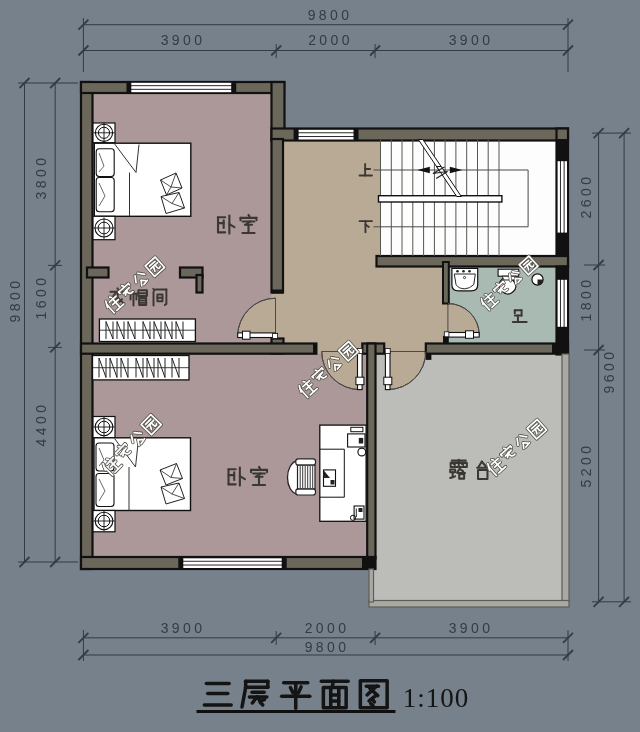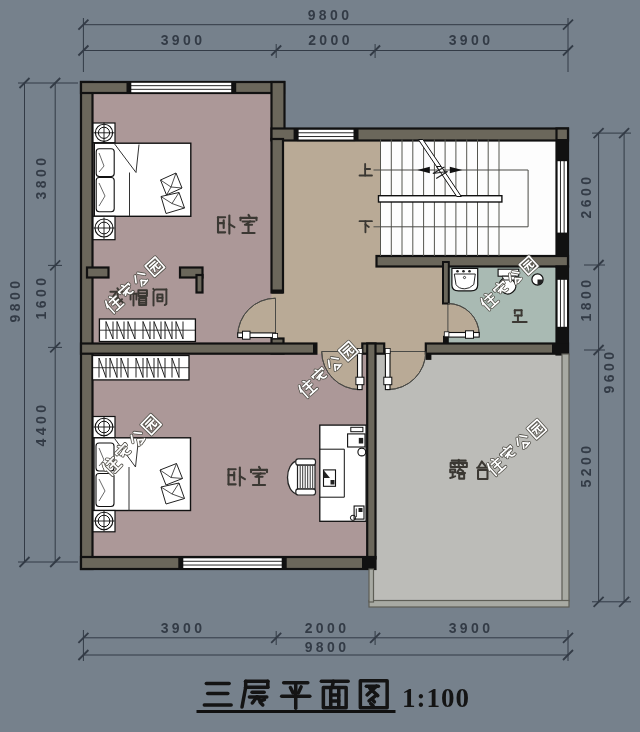--- a/index.html
+++ b/index.html
@@ -1,14 +1,14 @@
 <!DOCTYPE html>
 <html><head><meta charset="utf-8"><style>
 html,body{margin:0;padding:0;background:#76818c;}
-#plan{position:relative;width:640px;height:732px;overflow:hidden;font-weight:bold;}
+#plan{position:relative;width:640px;height:732px;overflow:hidden;}
 </style></head>
 <body>
 <div id="plan"><svg width="640" height="732" viewBox="0 0 640 732">
       <defs>
         <g id="gzhu4" fill="none" stroke-linecap="round" stroke-linejoin="round">
           <path d="M30,8 L13,42"></path>
           <path d="M21,26 L21,92"></path>
           <path d="M62,5 L69,14"></path>
           <path d="M42,26 L94,26"></path>
           <path d="M46,50 L90,50"></path>

